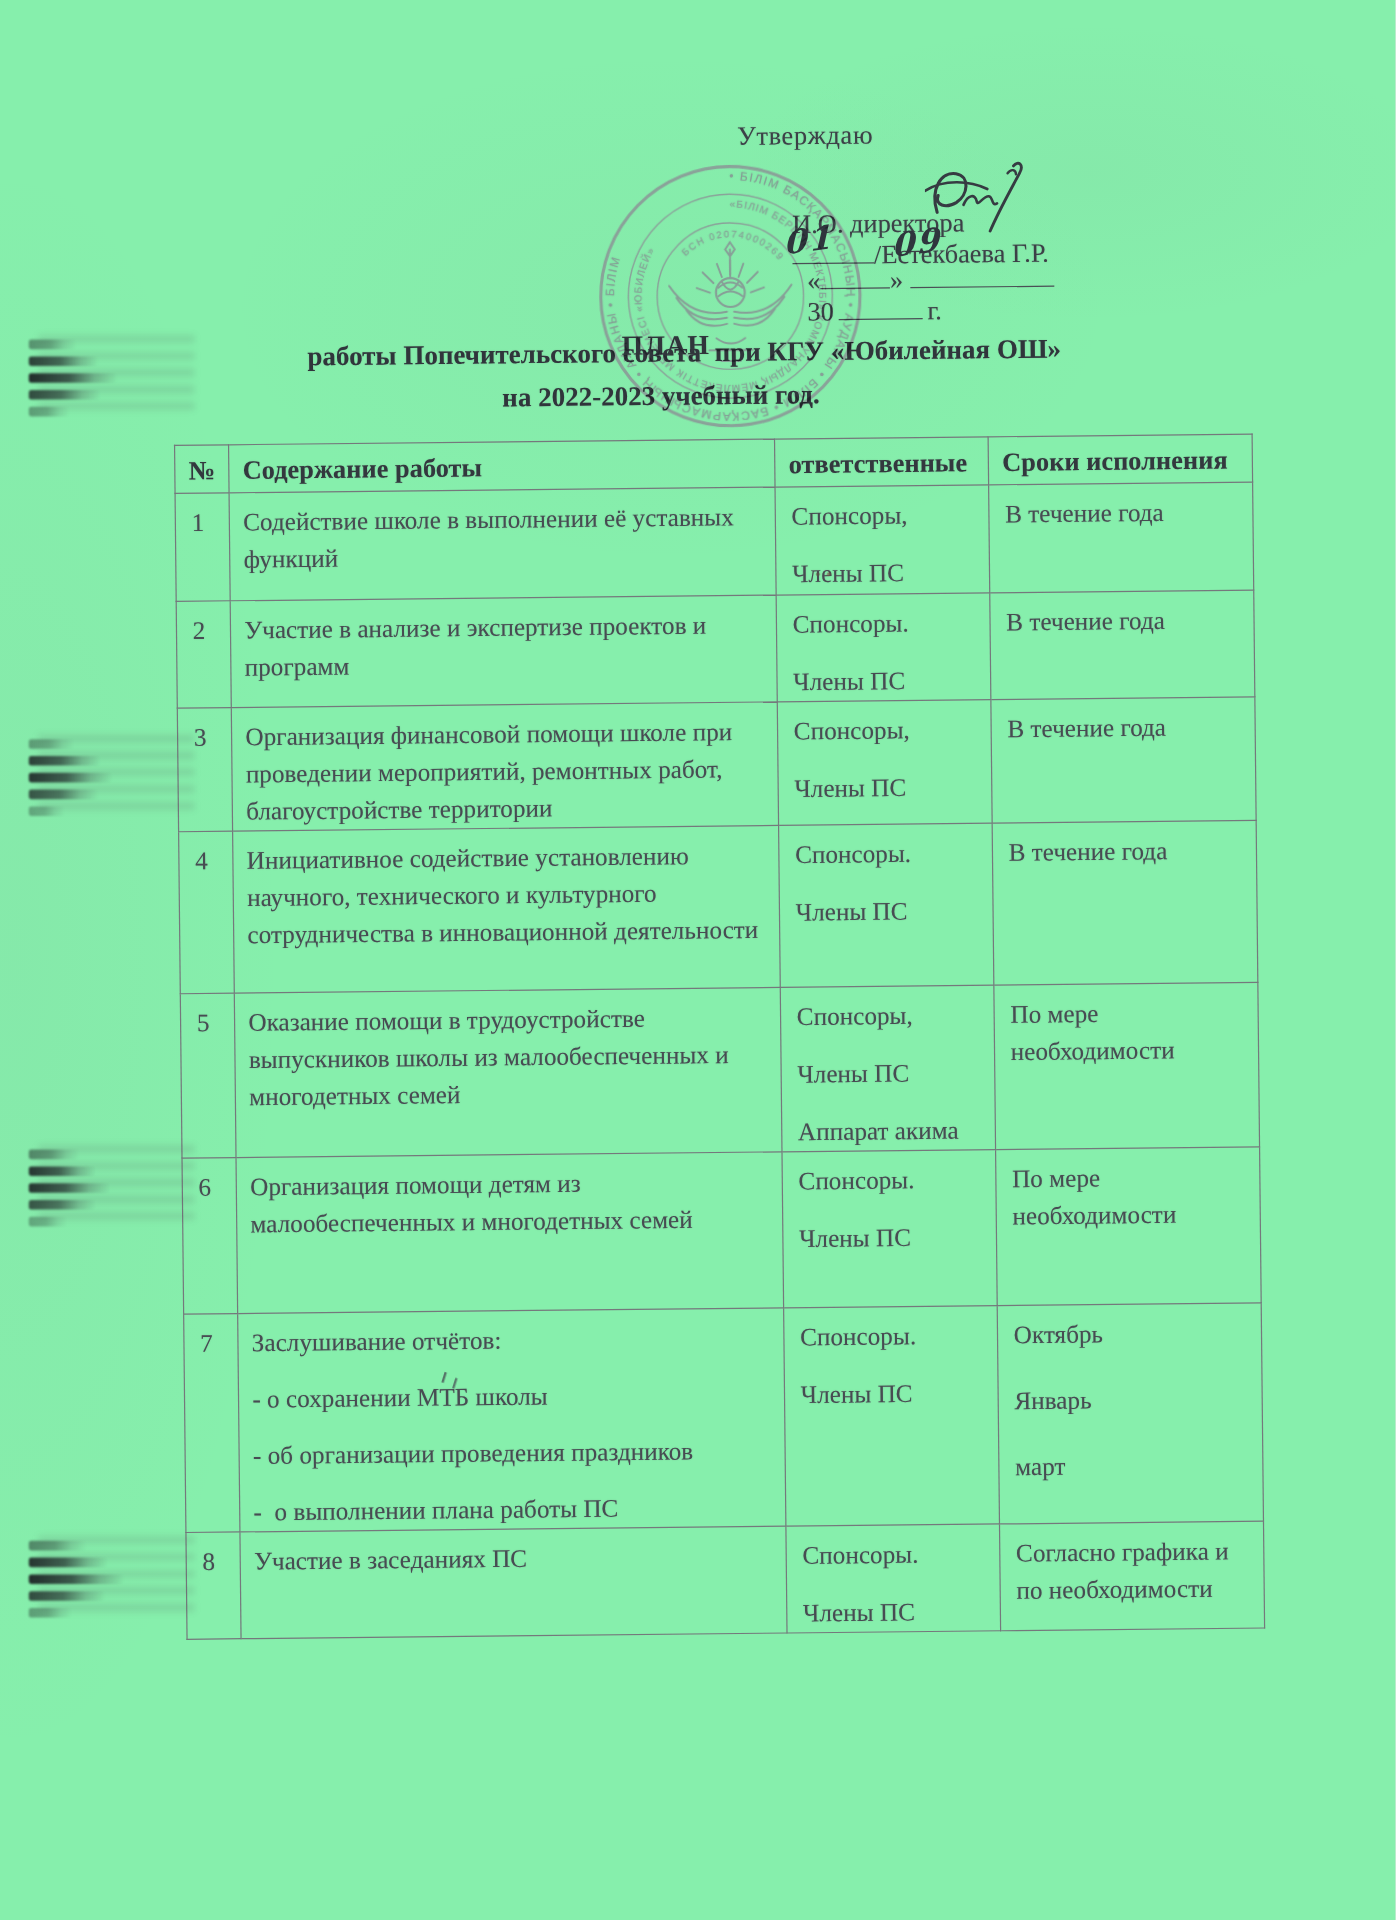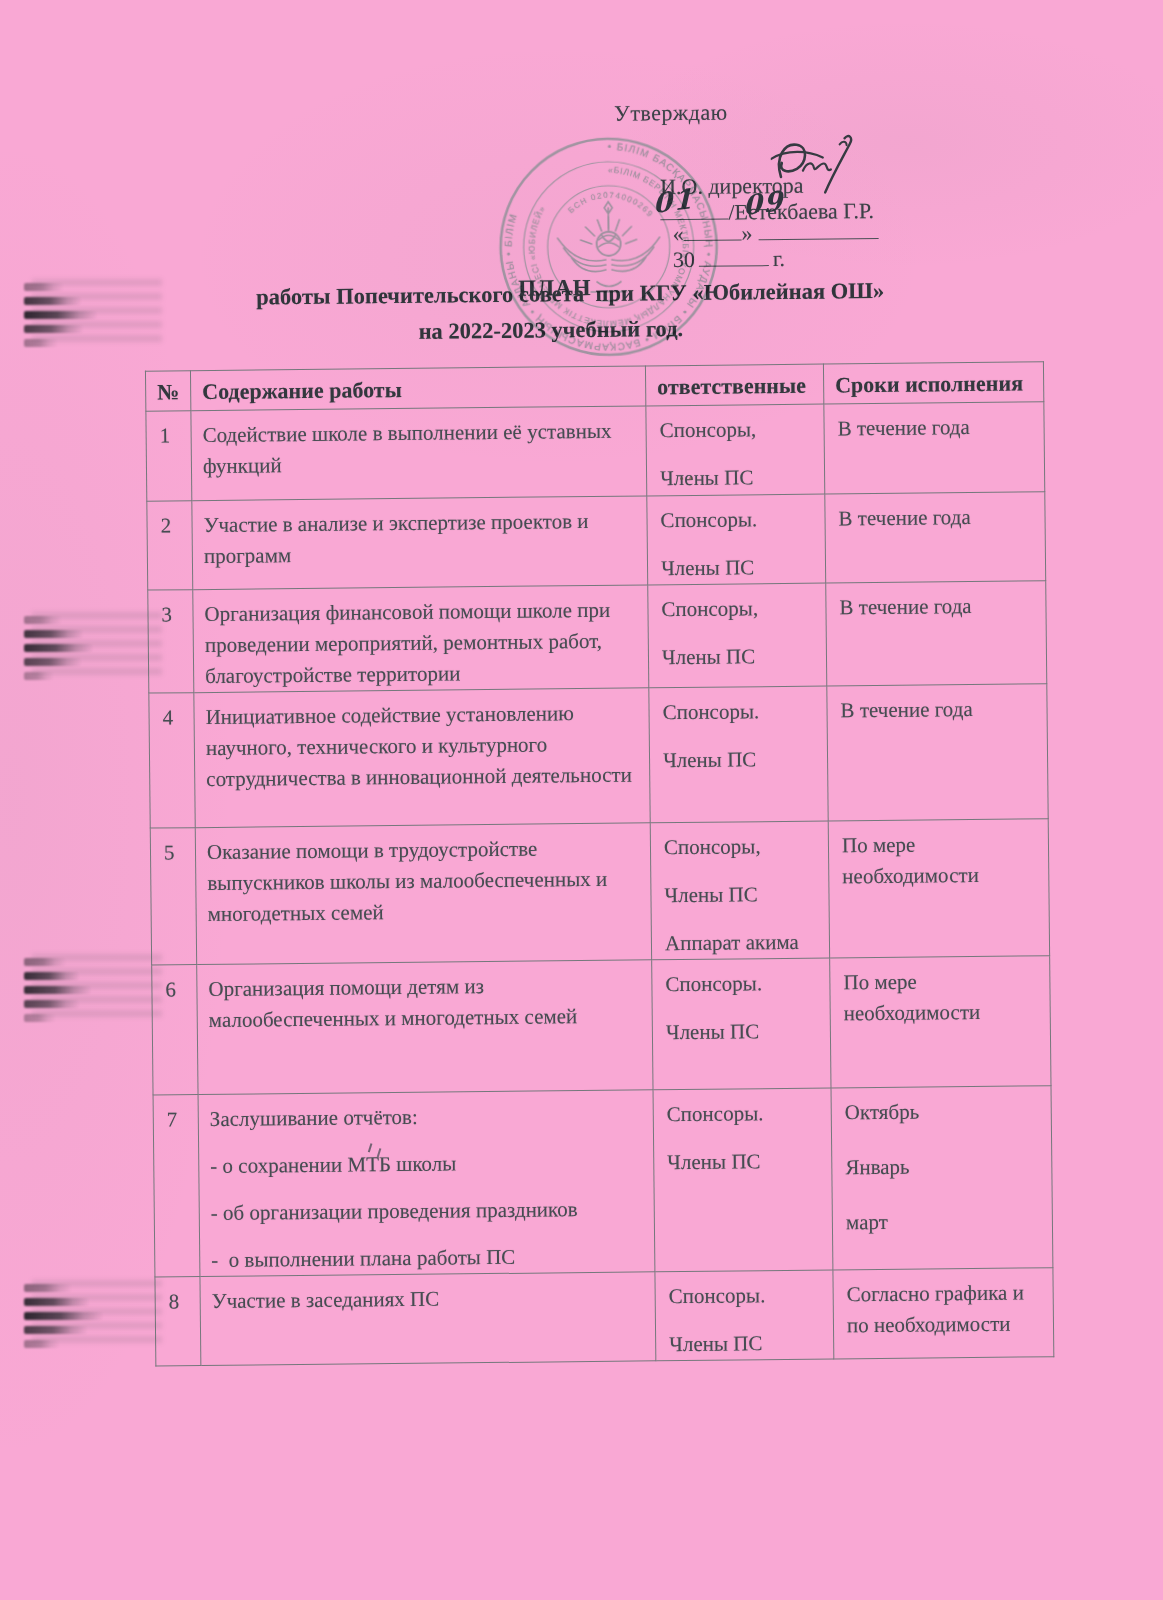--- a/index.html
+++ b/index.html
@@ -1,18 +1,18 @@
 <!DOCTYPE html>
 <html><head>
 <meta charset="utf-8">
 <style>
   html,body{margin:0;padding:0;background:#e8e8e6;}
   .sheet{
     position:relative;width:1163px;height:1600px;margin:0 auto;
-    background:#f9a8d4;overflow:hidden;
+    background:#86efac;overflow:hidden;
     font-family:"Liberation Serif","DejaVu Serif",serif;
     color:#474c52;
   }
   .sheet::before{
     content:"";position:absolute;inset:0;pointer-events:none;z-index:1;
     background:
       radial-gradient(420px 180px at 78% 9%, rgba(120,125,130,0.05), transparent 70%),
       radial-gradient(520px 300px at 48% 16%, rgba(120,125,130,0.045), transparent 72%),
       radial-gradient(300px 900px at 1% 50%, rgba(120,122,128,0.05), transparent 75%);
   }

